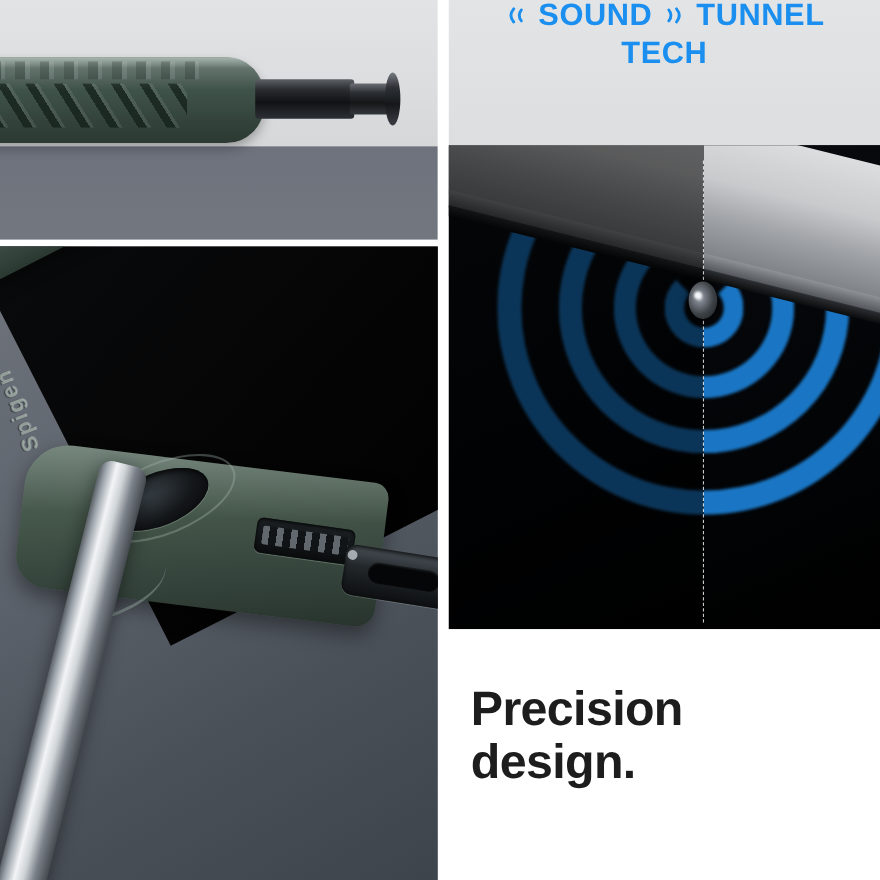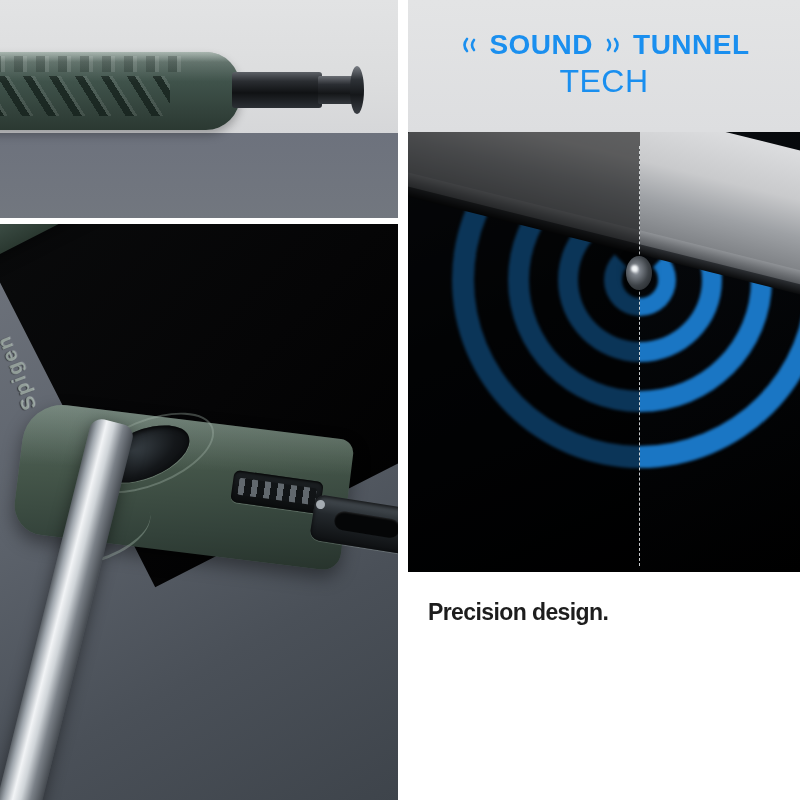--- a/index.html
+++ b/index.html
@@ -167,31 +167,31 @@
   .usb-dot{
     position:absolute; left:316px; top:276px; width:9px; height:9px;
     background:#b9c0c6; border-radius:50%; transform:rotate(9deg); opacity:.85;
   }
 
   
   .panel-header {
     position:absolute; left:408px; top:0; width:392px; height:132px;
     background:linear-gradient(180deg,#e3e4e5 0%,#dddee0 100%);
     display:flex; flex-direction:column;
-    align-items:center; justify-content:center; gap:2px;
+    align-items:center; justify-content:flex-start; gap:2px;
   }
   .hdr-line1 { display:flex; align-items:center; gap:9px; }
   .hdr-word {
     font-size:28px; font-weight:600; letter-spacing:.5px;
     color:#1a8fef; line-height:1;
   }
   .wave-mark { display:flex; align-items:center; gap:2px; }
   .wave-mark svg { display:block; }
   .hdr-line2 {
-    font-size:32px; font-weight:400; letter-spacing:.5px;
+    font-size:28px; font-weight:700; letter-spacing:.5px;
     color:#1a8fef; line-height:1.25;
   }
 
   
   .panel-sound {
     position:absolute; left:408px; top:132px; width:392px; height:440px;
     background:#000; overflow:hidden;
   }
   .sound-screen{
     position:absolute; inset:0;
@@ -237,22 +237,22 @@
     position:absolute; left:223px; top:133px; width:7px; height:7px;
     border-radius:50%; background:#f3f6f8; filter:blur(1px);
   }
 
   
   .panel-copy {
     position:absolute; left:408px; top:572px; width:392px; height:228px;
     background:#fff; padding:28px 20px 0 20px;
   }
   .copy-head {
-    font-size:23px; font-weight:700; color:#1d1d1d;
-    letter-spacing:-.6px; line-height:1.1; margin-bottom:14px;
+    font-size:44px; font-weight:700; color:#1d1d1d;
+    letter-spacing:-.6px; line-height:1.1; margin-bottom:14px;margin-top:21px;
   }
   .copy-body {
     font-size:21px; color:#6e6e6e; line-height:1.36; font-weight:400;
   }
   .copy-body div { white-space:nowrap; }
 </style>
 </head>
 <body>
 
 <div id="stage">

